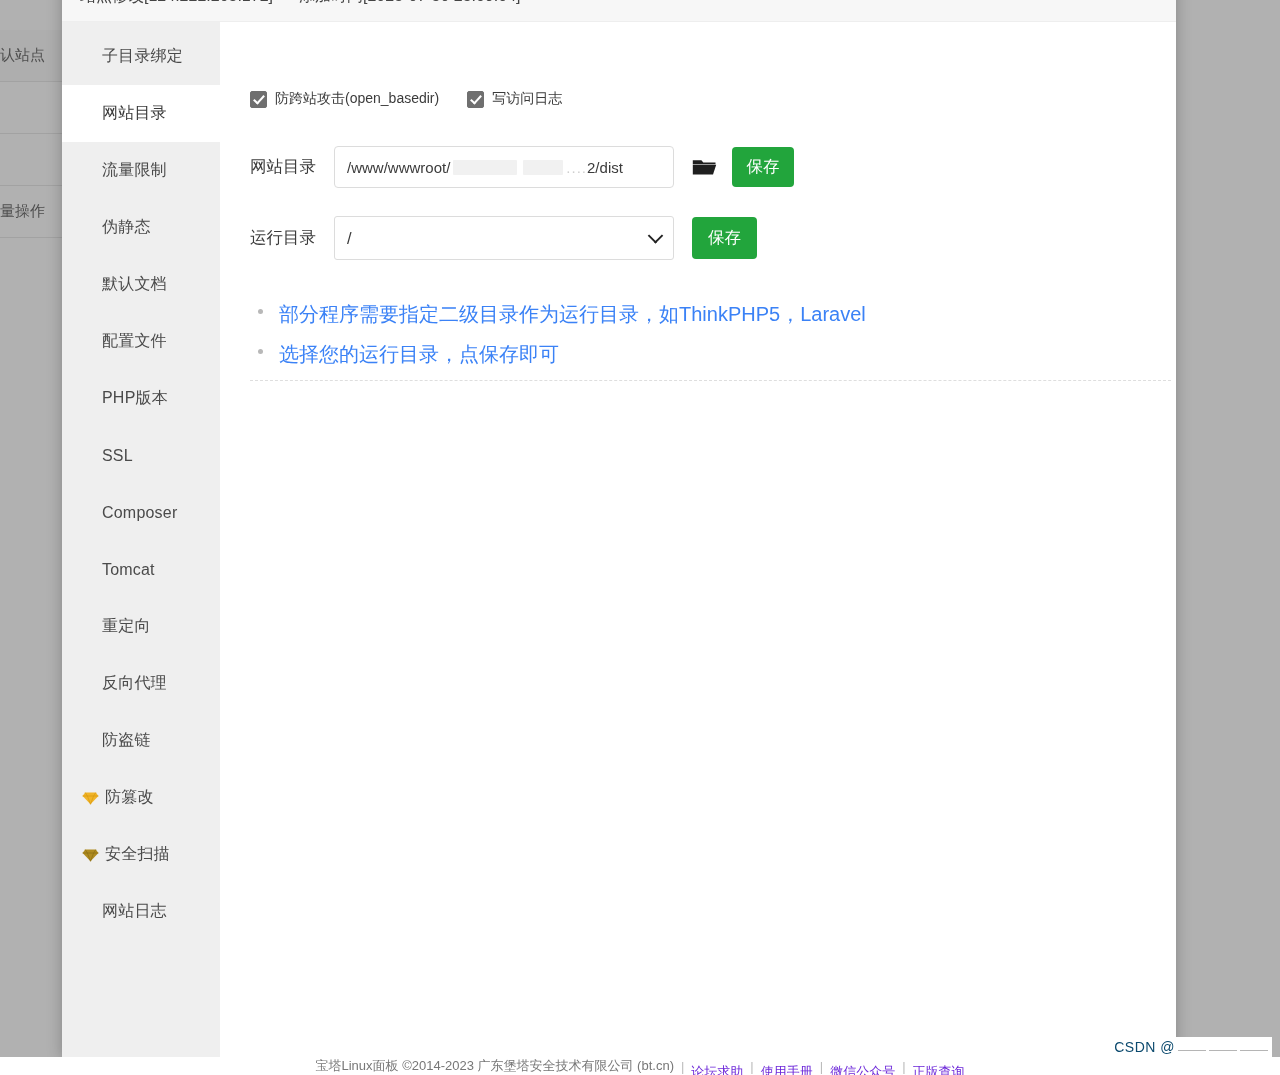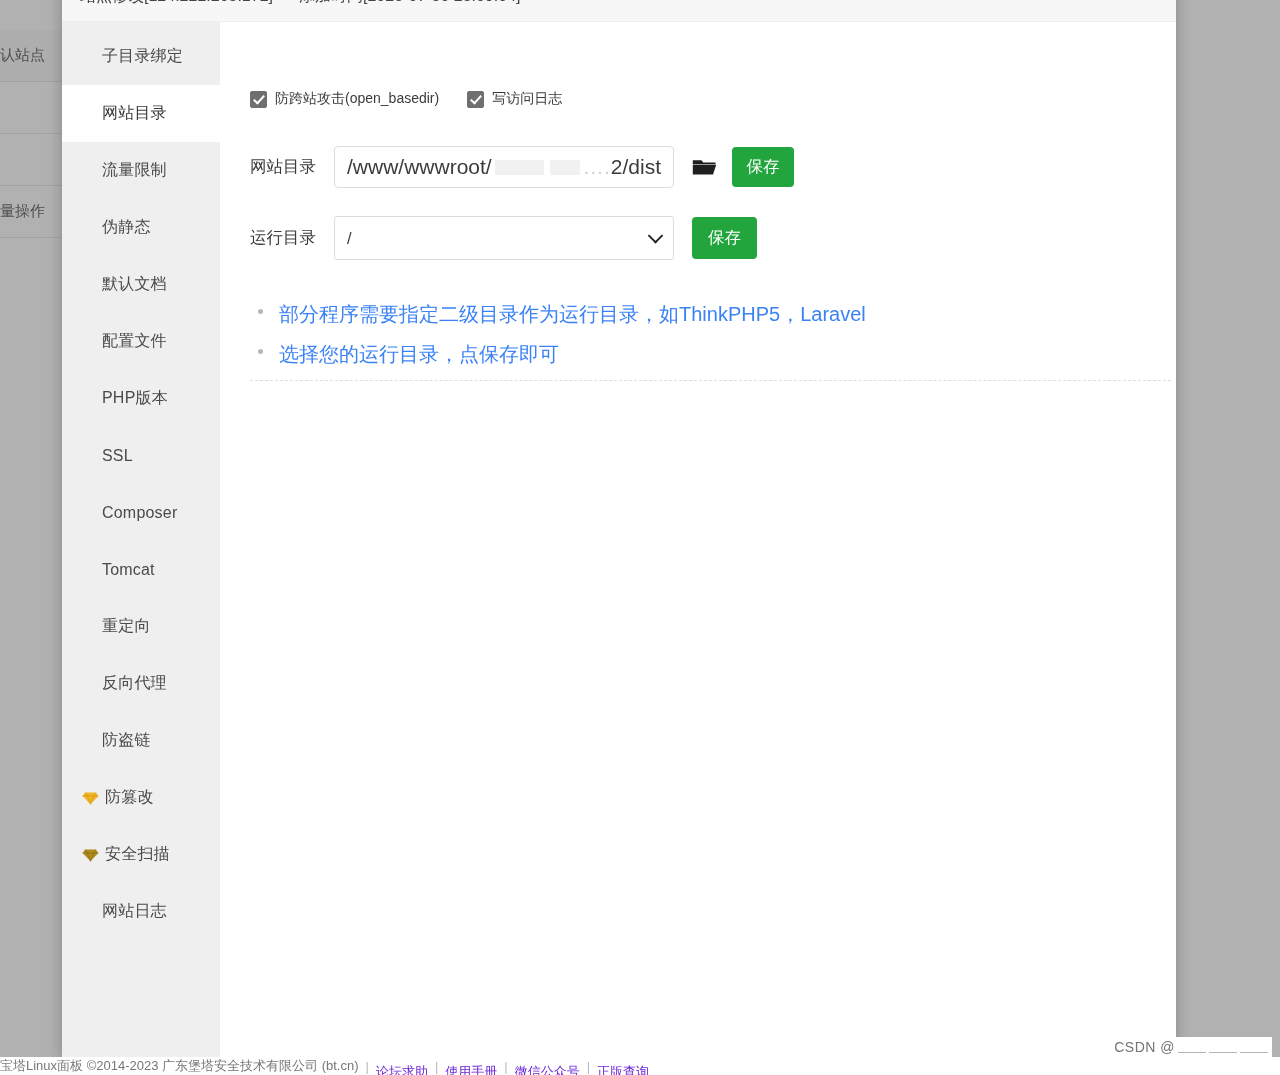--- a/index.html
+++ b/index.html
@@ -104,21 +104,21 @@
   }
 
   .frow { display: flex; align-items: center; padding-left: 8px; }
   .frow.r1 { margin-top: 38px; }
   .frow.r2 { margin-top: 28px; }
   .flabel { font-size: 16.5px; color: #3b3b3b; width: 84px; flex: 0 0 84px; }
 
   .txtinput {
     width: 340px; height: 42px;
     border: 1px solid #dcdcdc; border-radius: 4px;
-    padding: 0 12px; font-size: 21px; color: #3b3b3b;
+    padding: 0 12px; font-size: 15px; color: #3b3b3b;
     background: #fff; outline: none;
     font-family: inherit;
     display: flex; align-items: center;
     position: relative; overflow: hidden;
   }
   .txtinput .redact {
     display: inline-block; height: 15px; background: #f1f1f1;
     border-radius: 1px; vertical-align: middle;
   }
   .r-a { width: 64px; margin: 0 3px; }
@@ -184,34 +184,34 @@
     position: absolute; left: 2px; top: 2px;
     width: 25px; height: 25px; border-radius: 50%;
     background: #ffffff; box-shadow: 0 1px 2px rgba(0,0,0,0.18);
   }
 
   
   .footer {
     position: absolute; left: 0; bottom: 0;
     width: 1280px; height: 18px;
     background: #ffffff;
-    display: flex; align-items: center; justify-content: flex-start;
+    display: flex; align-items: center; justify-content: center;
     font-size: 13px; color: #777;
     white-space: nowrap;
     z-index: 60;
   }
   .footer .sep { margin: 0 7px; color: #bbb; }
   .footer a { color: #6d28d9; text-decoration: none; margin-top: 12px; }
 
   
   .wm {
     position: absolute; right: 8px; bottom: 18px;
     z-index: 70;
-    display: flex; align-items: center;
-    font-size: 14px; color: #737373;
+    display: flex; 
+    font-size: 14px; color: #0c4a6e;
     letter-spacing: .5px;
     background: #ffffff;
     padding: 2px 4px;
   }
   .wm .blk {
     display: inline-block; height: 12px; width: 28px;
     border-bottom: 1px solid #b5b5b5; margin-left: 3px;
   }
 </style>
 </head>

